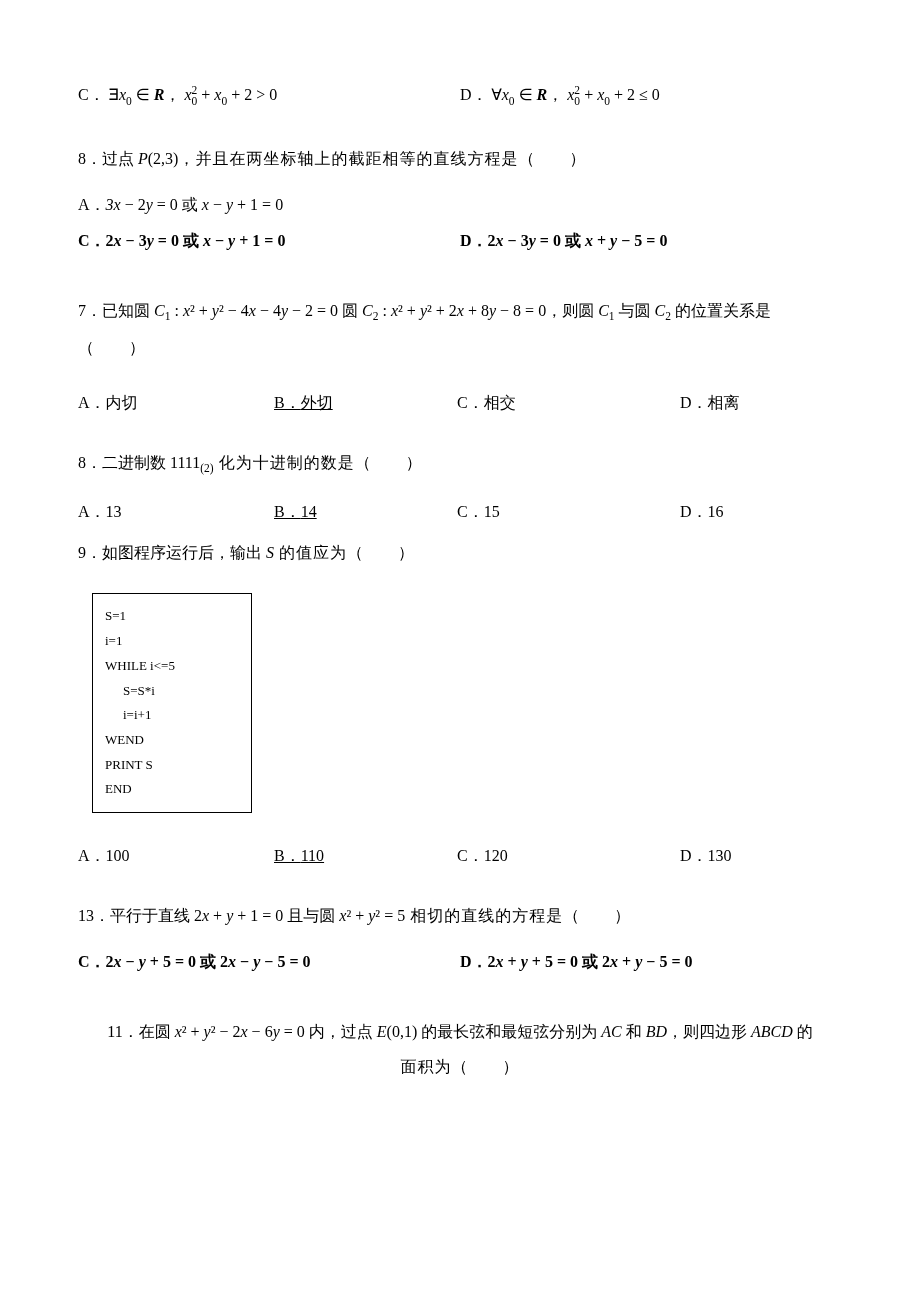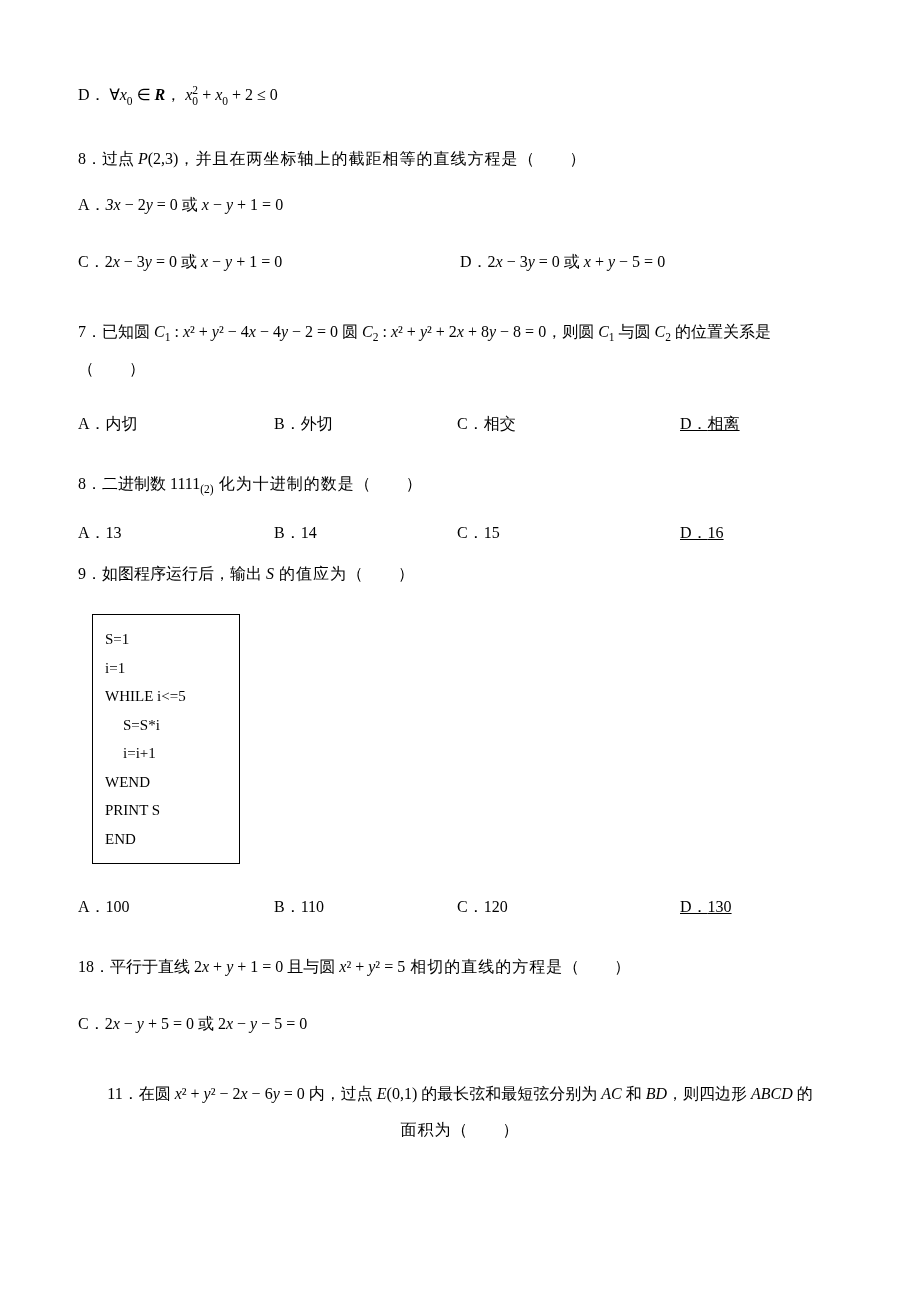--- a/index.html
+++ b/index.html
@@ -9,55 +9,59 @@
       background: #fff;
       font-family: "Times New Roman", "SimSun", serif;
       font-size: 16px;
       color: #000;
       padding: 85px 78px 60px 78px;
       line-height: 1.0;
     }
     .question-block { margin-bottom: 44px; }
     .question-stem { margin-bottom: 30px; }
     .opt-row { display: flex; flex-wrap: wrap; }
-    .opt-row.row2 { margin-top: 41px; }
+    .opt-row.row2 { margin-top: 20px; font-weight: bold; }
     .opt { flex: 0 0 50%; }
     .opt4 { flex: 0 0 auto; }
     .opt4.a { width: 196px; }
-    .opt4.b { width: 183px; }
+    .opt4.b { width: 183px; text-decoration: underline; }
     .opt4.c { width: 223px; }
-    .opt4.d { width: auto; text-decoration: underline; }
+    .opt4.d { width: auto; }
     .code-box {
       border: 1px solid #000;
       display: inline-block;
       padding: 10px 14px 10px 12px;
       margin: 12px 0 18px 14px;
       font-family: "Times New Roman", serif;
-      font-size: 15px;
+      font-size: 13px;
       line-height: 1.9;
-      width: 148px;
+      width: 160px;
     }
     .code-box .indent { padding-left: 18px; display: inline-block; }
     sub { font-size: 0.72em; vertical-align: sub; }
     sup { font-size: 0.72em; vertical-align: super; }
     .blank { letter-spacing: 1px; }
     .q8-block { margin-bottom: 25px; }
     .q9-stem { margin-bottom: 20px; }
     .q9-opts { margin-top: 17px; }
     .q10-block .question-stem { margin-bottom: 30px; }
     .q11-stem { line-height: 2.2; text-align: center; }
     .it { font-style: italic; }
     .bi { font-style: italic; font-weight: bold; }
     .rsp { display:inline-block; width:0.25em; }
   </style>
 </head>
 <body>
 
 <div class="question-block">
   <div class="opt-row">
+    <div class="opt">
+      <span>C．</span>
+      <span>∃</span><span class="it">x</span><sub>0</sub><span> ∈ </span><span class="bi">R</span><span>，</span><span class="rsp"></span><span class="it">x</span><sup>2</sup><sub style="margin-left:-0.5em">0</sub><span> + </span><span class="it">x</span><sub>0</sub><span> + 2 &gt; 0</span>
+    </div>
     <div class="opt">
       <span>D．</span>
       <span>∀</span><span class="it">x</span><sub>0</sub><span> ∈ </span><span class="bi">R</span><span>，</span><span class="rsp"></span><span class="it">x</span><sup>2</sup><sub style="margin-left:-0.5em">0</sub><span> + </span><span class="it">x</span><sub>0</sub><span> + 2 ≤ 0</span>
     </div>
   </div>
 </div>
 
 <div class="question-block">
   <div class="question-stem">
     <span>8．过点 </span><span class="it">P</span><span>(</span><span>2,3</span><span>)</span><span class="blank">，并且在两坐标轴上的截距相等的直线方程是（　　）</span>
@@ -114,24 +118,25 @@
   <div class="opt-row q9-opts">
     <div class="opt4 a"><span>A．</span><span>100</span></div>
     <div class="opt4 b"><span>B．</span><span>110</span></div>
     <div class="opt4 c"><span>C．</span><span>120</span></div>
     <div class="opt4 d"><span>D．</span><span>130</span></div>
   </div>
 </div>
 
 <div class="question-block q10-block">
   <div class="question-stem">
-    <span>18．平行于直线 </span>2<span class="it">x</span> + <span class="it">y</span> + 1 = 0<span> 且与圆 </span><span class="it">x</span>² + <span class="it">y</span>² = 5<span class="blank"> 相切的直线的方程是（　　）</span>
+    <span>13．平行于直线 </span>2<span class="it">x</span> + <span class="it">y</span> + 1 = 0<span> 且与圆 </span><span class="it">x</span>² + <span class="it">y</span>² = 5<span class="blank"> 相切的直线的方程是（　　）</span>
   </div>
   <div class="opt-row row2">
     <div class="opt"><span>C．</span>2<span class="it">x</span> − <span class="it">y</span> + 5 = 0 或 2<span class="it">x</span> − <span class="it">y</span> − 5 = 0</div>
+    <div class="opt"><span>D．</span>2<span class="it">x</span> + <span class="it">y</span> + 5 = 0 或 2<span class="it">x</span> + <span class="it">y</span> − 5 = 0</div>
   </div>
 </div>
 
 <div class="question-block">
   <div class="question-stem q11-stem">
     <span>11．在圆 </span><span class="it">x</span>² + <span class="it">y</span>² − 2<span class="it">x</span> − 6<span class="it">y</span> = 0<span> 内，过点 </span><span class="it">E</span><span>(</span><span>0,1</span><span>)</span><span> 的最长弦和最短弦分别为 </span><span class="it">AC</span><span> 和 </span><span class="it">BD</span><span>，则四边形 </span><span class="it">ABCD</span><span> 的</span><br><span class="blank">面积为（　　）</span>
   </div>
 </div>
 
 </body></html>

